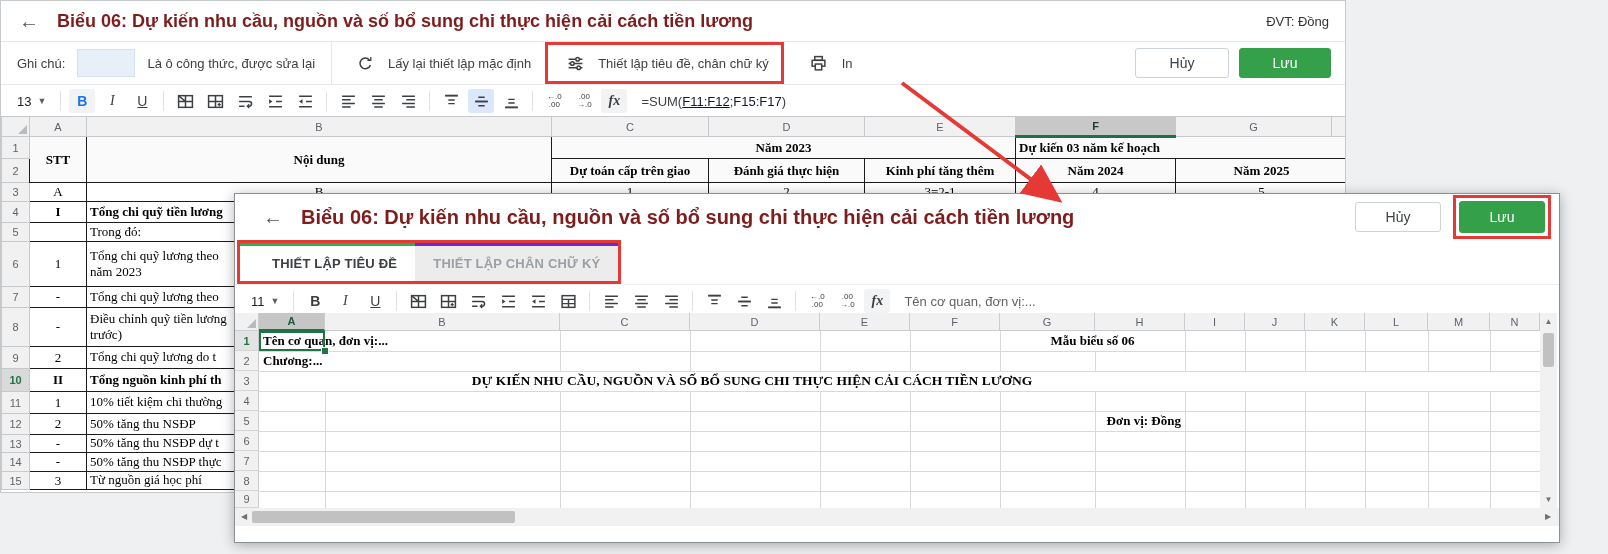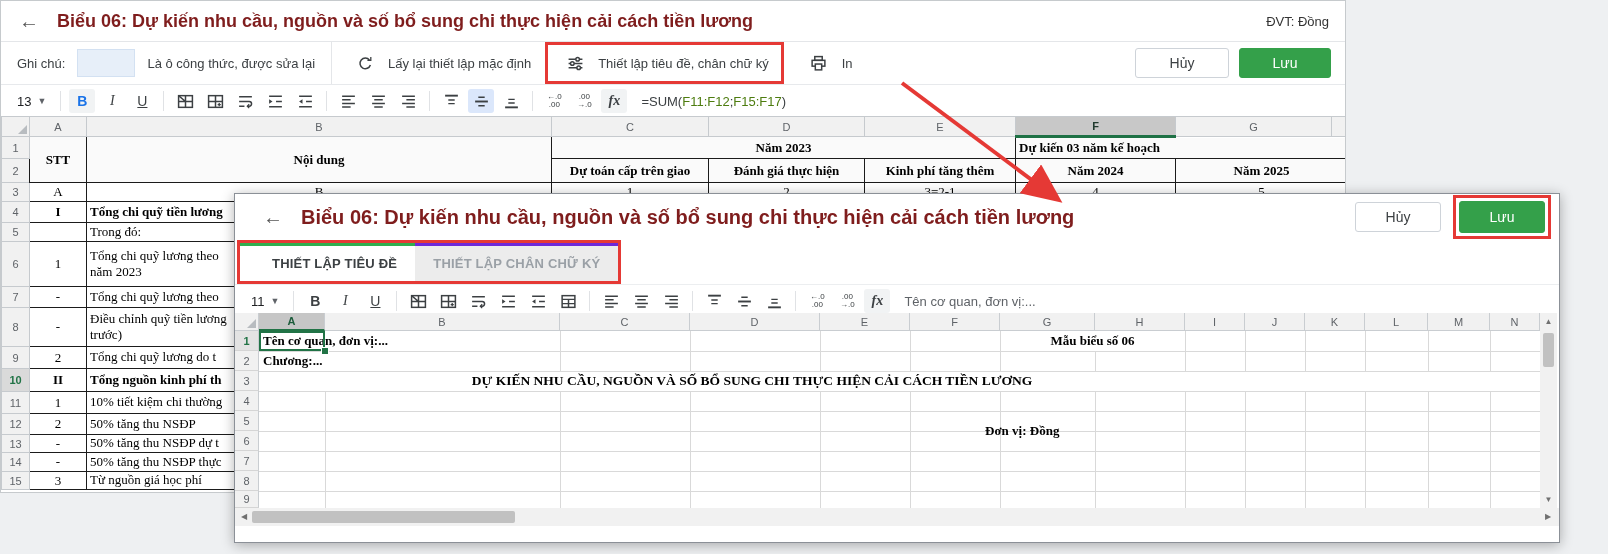--- a/index.html
+++ b/index.html
@@ -40,21 +40,21 @@
   .tbi{width:26px;height:24px;display:inline-flex;align-items:center;justify-content:center;margin:0 2px;
        border-radius:3px;cursor:pointer;font-size:14px;color:#3c4043;}
   .tbi svg{display:block;}
   .tbi.bold-b{font-weight:bold;}
   .tbi.blue-b{color:#1a73e8;background:#f1f3f4;font-weight:bold;}
   .tbi.active-blue{background:#dbe7fb;}
   .tbi.fx{font-family:"Liberation Serif","DejaVu Serif",serif;font-style:italic;font-weight:bold;background:#f1f3f4;}
   .tbi.num{flex-direction:column;font-size:8px;line-height:8px;color:#3c4043;}
   .fsep{width:1px;height:20px;background:#e0e2e5;margin:0 6px;}
   .formula{margin-left:12px;font-size:13px;white-space:nowrap;}
-  .formula .r1{color:#4d7c0f;} .formula .r2{color:#4d7c0f;}
+  .formula .r1{color:#0f172a;text-decoration:underline;} .formula .r2{color:#0f172a;}
   .fg-formula{margin-left:12px;font-size:13px;color:#5f6368;white-space:nowrap;}
   
   #bg-sheet{position:absolute;left:0;top:115px;right:0;bottom:0;overflow:hidden;}
   table.bsheet{border-collapse:collapse;table-layout:fixed;width:1346px;}
   table.bsheet th{background:#f1f1f1;border:1px solid #c6cace;color:#5f6368;font-weight:normal;
        font-size:11px;font-family:"Liberation Sans","DejaVu Sans",sans-serif;padding:0;}
   table.bsheet th.sel{background:#c8c8c8;color:#203a2e;font-weight:bold;border-bottom:3px solid #1e7145;}
   table.bsheet th.rh10{color:#217346;font-weight:bold;background:#dadada;}
   table.bsheet td{border:1px solid #1b1b1b;font-family:"Liberation Serif","DejaVu Serif",serif;
        font-size:13px;color:#000;padding:0 3px;overflow:hidden;}
@@ -534,21 +534,21 @@
       <div class="gl" style="left:1193px;top:18px;width:1px;height:40px"></div>
       <div class="gl" style="left:1193px;top:78px;width:1px;height:117px"></div>
       <div class="gl" style="left:1255px;top:18px;width:1px;height:40px"></div>
       <div class="gl" style="left:1255px;top:78px;width:1px;height:117px"></div>
       <div class="gl" style="left:1305px;top:18px;width:1px;height:40px"></div>
       <div class="gl" style="left:1305px;top:78px;width:1px;height:117px"></div>
       <div class="fg-txt" style="left:28px;top:18px;line-height:20px;font-weight:bold">Tên cơ quan, đơn vị:...</div>
       <div class="fg-txt" style="left:765px;top:18px;width:185px;line-height:20px;text-align:center;font-weight:bold">Mẫu biểu số 06</div>
       <div class="fg-txt" style="left:28px;top:38px;line-height:20px;font-weight:bold">Chương:...</div>
       <div class="fg-txt" style="left:24px;top:58px;width:986px;line-height:20px;text-align:center;font-weight:bold;font-size:13.5px">DỰ KIẾN NHU CẦU, NGUỒN VÀ SỐ BỔ SUNG CHI THỰC HIỆN CẢI CÁCH TIỀN LƯƠNG</div>
-      <div class="fg-txt" style="left:750px;top:108px;width:196px;line-height:20px;font-weight:600">Đơn vị: Đồng</div>
+      <div class="fg-txt" style="left:750px;top:98px;width:196px;line-height:20px;text-align:right;font-weight:600">Đơn vị: Đồng</div>
       <div class="selbox" style="left:24px;top:18px;width:66px;height:20px"></div>
       <div class="selhandle" style="left:86px;top:34px"></div>
       <div class="sb" style="left:1305px;top:0;width:17px;height:195px">
    <div class="sb-arrow" style="left:0;top:5px;width:17px">▲</div>
    <div class="sb-thumb" style="left:3px;top:20px;width:11px;height:34px"></div>
    <div class="sb-arrow" style="left:0;top:183px;width:17px">▼</div>
       </div>
       <div class="sb" style="left:0;top:195px;width:1324px;height:18px">
    <div class="sb-arrow" style="left:4px;top:5px;width:10px">◀</div>
    <div class="sb-thumb" style="left:17px;top:3px;width:263px;height:12px"></div>

